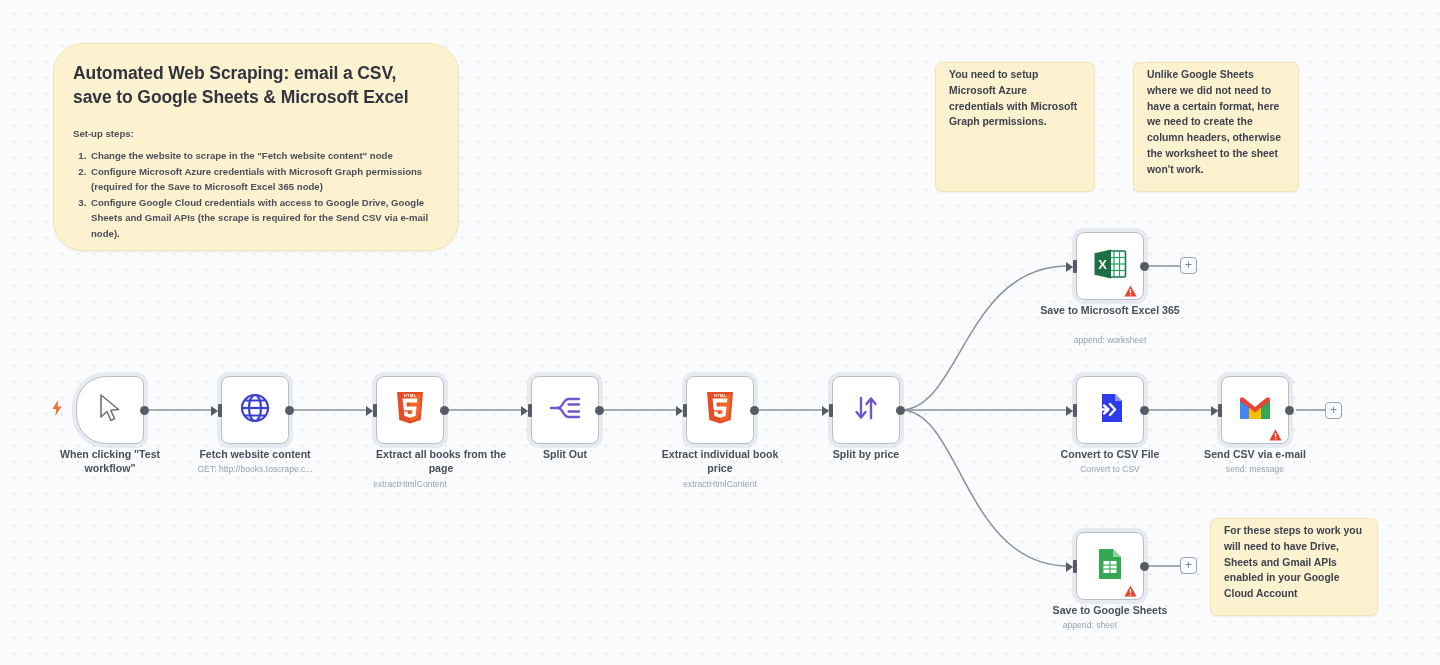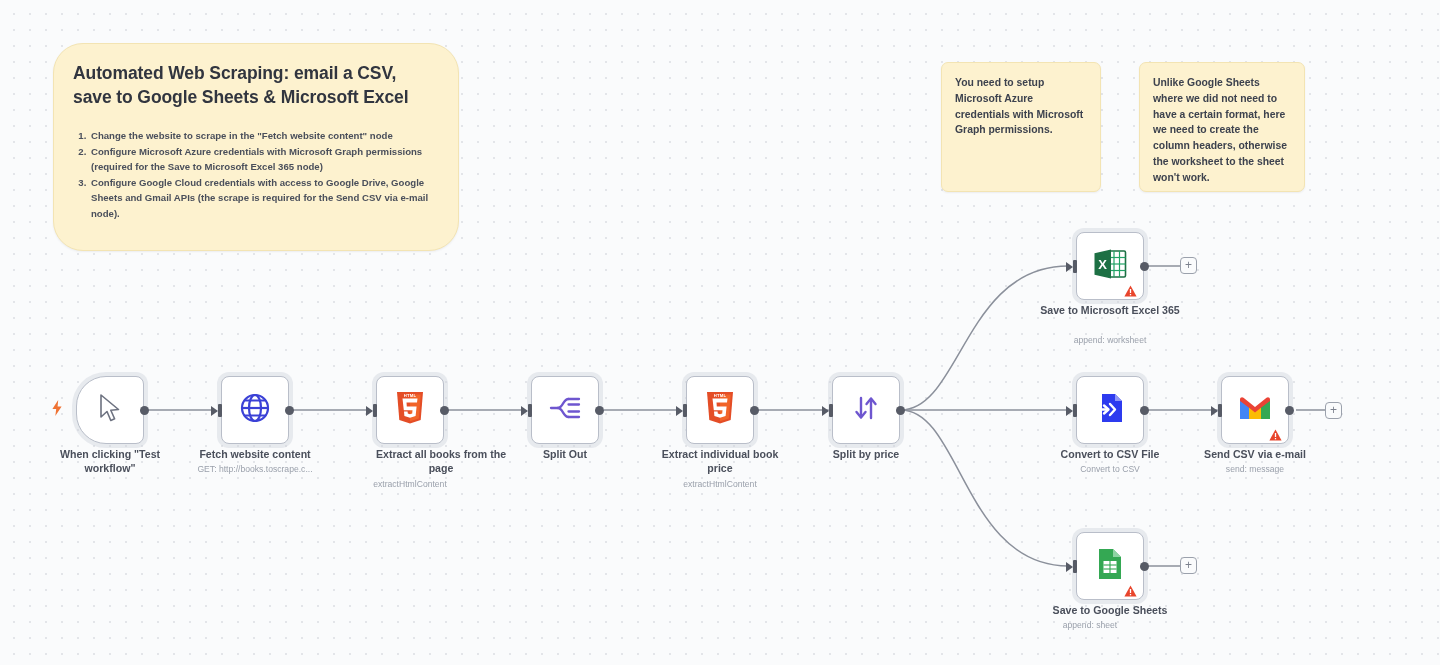--- a/index.html
+++ b/index.html
@@ -21,21 +21,21 @@
   .sticky {
     position: absolute;
     background: #fdf2cf;
     border: 1px solid #f3e4b3;
     border-radius: 7px;
     box-shadow: 0 1px 2px rgba(60,60,70,.07);
     color: #3a3f4b;
     overflow: hidden;
   }
   .sticky.big { padding: 17px 19px 14px 19px; border-radius: 30px; }
-  .sticky.small { padding: 12px 13px; margin-left: 6px; }
+  .sticky.small { padding: 4px 13px; }
   .sticky h1 {
     font-size: 17.5px;
     line-height: 1.38;
     font-weight: 700;
     color: #31353f;
     letter-spacing: -0.1px;
     margin-bottom: 19px;
   }
   .sticky .lead {
     font-size: 9.6px;
@@ -152,35 +152,39 @@
       <path d="M901,410 C960,410 965,566 1068,566"></path>
       <line x1="1148" y1="410" x2="1218" y2="410"></line>
       <line x1="1148" y1="266" x2="1180" y2="266"></line>
       <line x1="1148" y1="566" x2="1180" y2="566"></line>
       <line x1="1296" y1="410" x2="1325" y2="410"></line>
     </g>
   </svg>
 
   <div class="sticky big" style="left:53px; top:43px; width:406px; height:208px;">
     <h1>Automated Web Scraping: email a CSV, save to Google Sheets &amp; Microsoft Excel</h1>
+    <div class="lead">Set-up steps:</div>
     <ol>
       <li>Change the website to scrape in the "Fetch website content" node</li>
       <li>Configure Microsoft Azure credentials with Microsoft Graph permissions (required for the Save to Microsoft Excel 365 node)</li>
       <li>Configure Google Cloud credentials with access to Google Drive, Google Sheets and Gmail APIs (the scrape is required for the Send CSV via e-mail node).</li>
     </ol>
   </div>
 
   <div class="sticky small" style="left:935px; top:62px; width:160px; height:130px;">
     <div class="note-txt">You need to setup Microsoft Azure credentials with Microsoft Graph permissions.</div>
   </div>
 
   <div class="sticky small" style="left:1133px; top:62px; width:166px; height:130px;">
     <div class="note-txt">Unlike Google Sheets where we did not need to have a certain format, here we need to create the column headers, otherwise the worksheet to the sheet won't work.</div>
   </div>
 
+  <div class="sticky small" style="left:1210px; top:518px; width:168px; height:98px;">
+    <div class="note-txt">For these steps to work you will need to have Drive, Sheets and Gmail APIs enabled in your Google Cloud Account</div>
+  </div>
 
   <div class="bolt" style="left:51px; top:400px;">
     <svg viewBox="0 0 12 16" width="12" height="16">
         <path d="M7.2 0 L1.4 9 H5.2 L4.3 16 L10.6 6.6 H6.6 Z" fill="#ef7334"></path>
       </svg>
   </div>
   <div class="node trigger" style="left:76px; top:376px;">
     <div class="box">
       <span>
         <svg width="26" height="30" viewBox="0 0 26 30">

